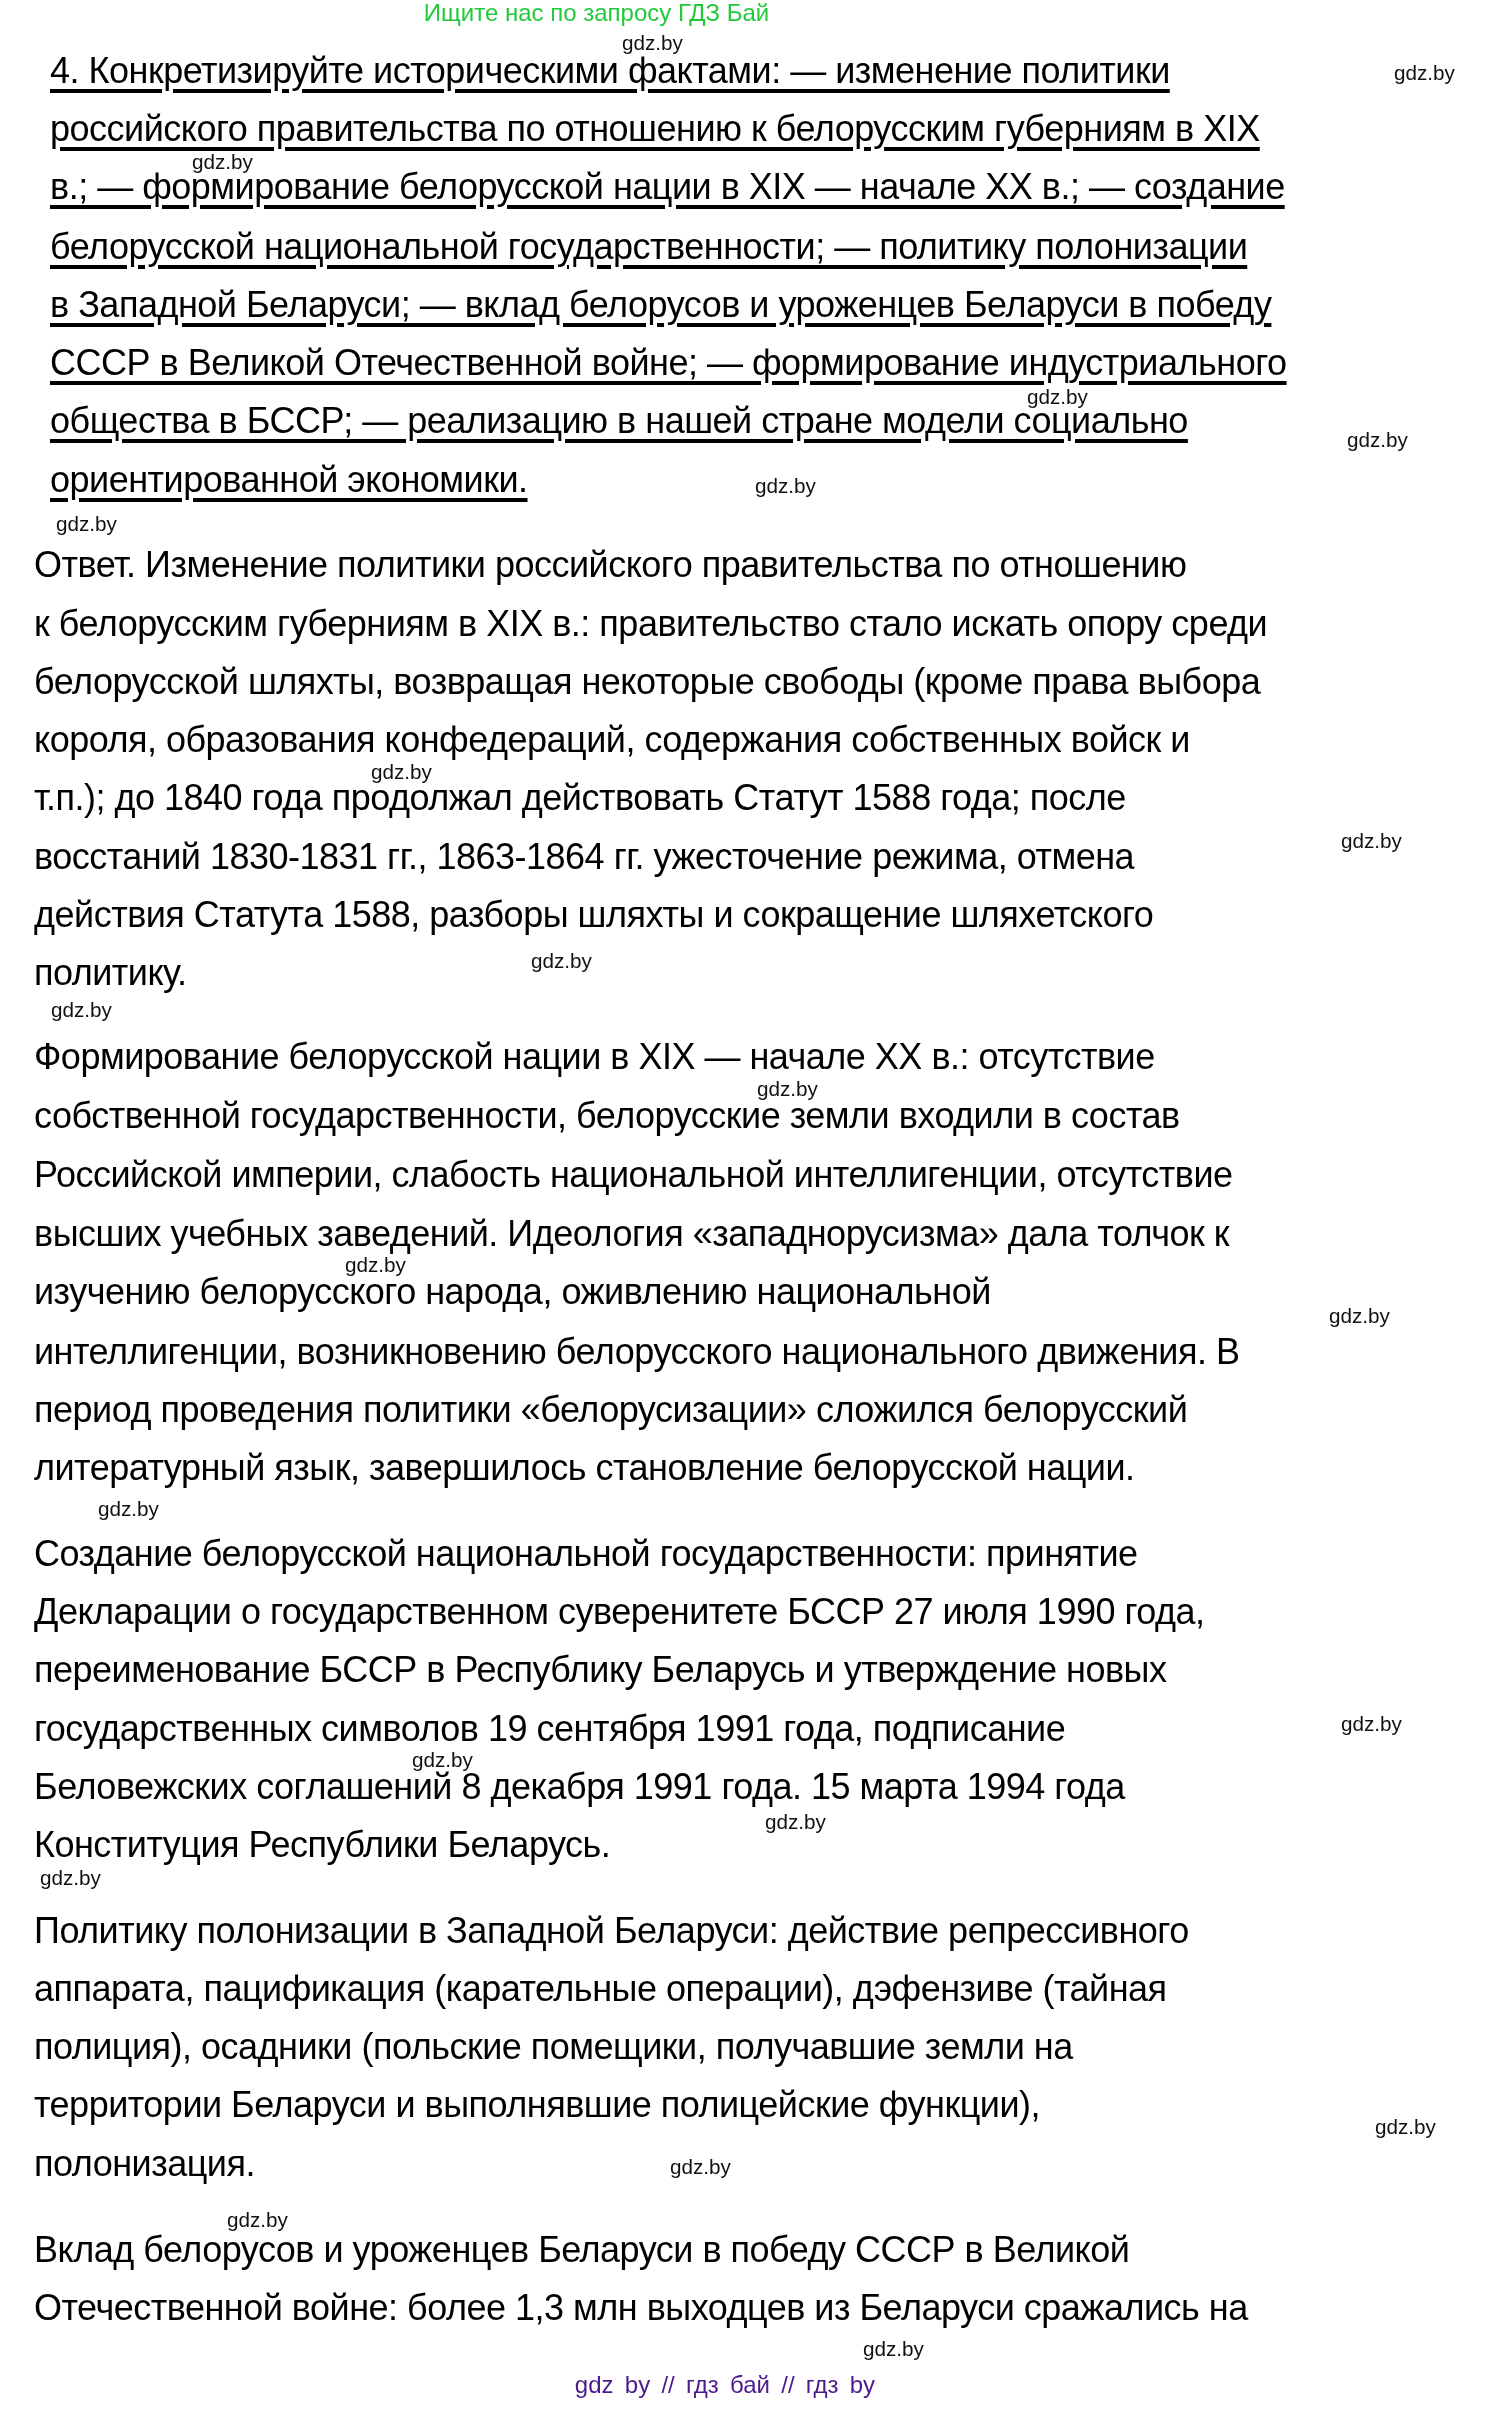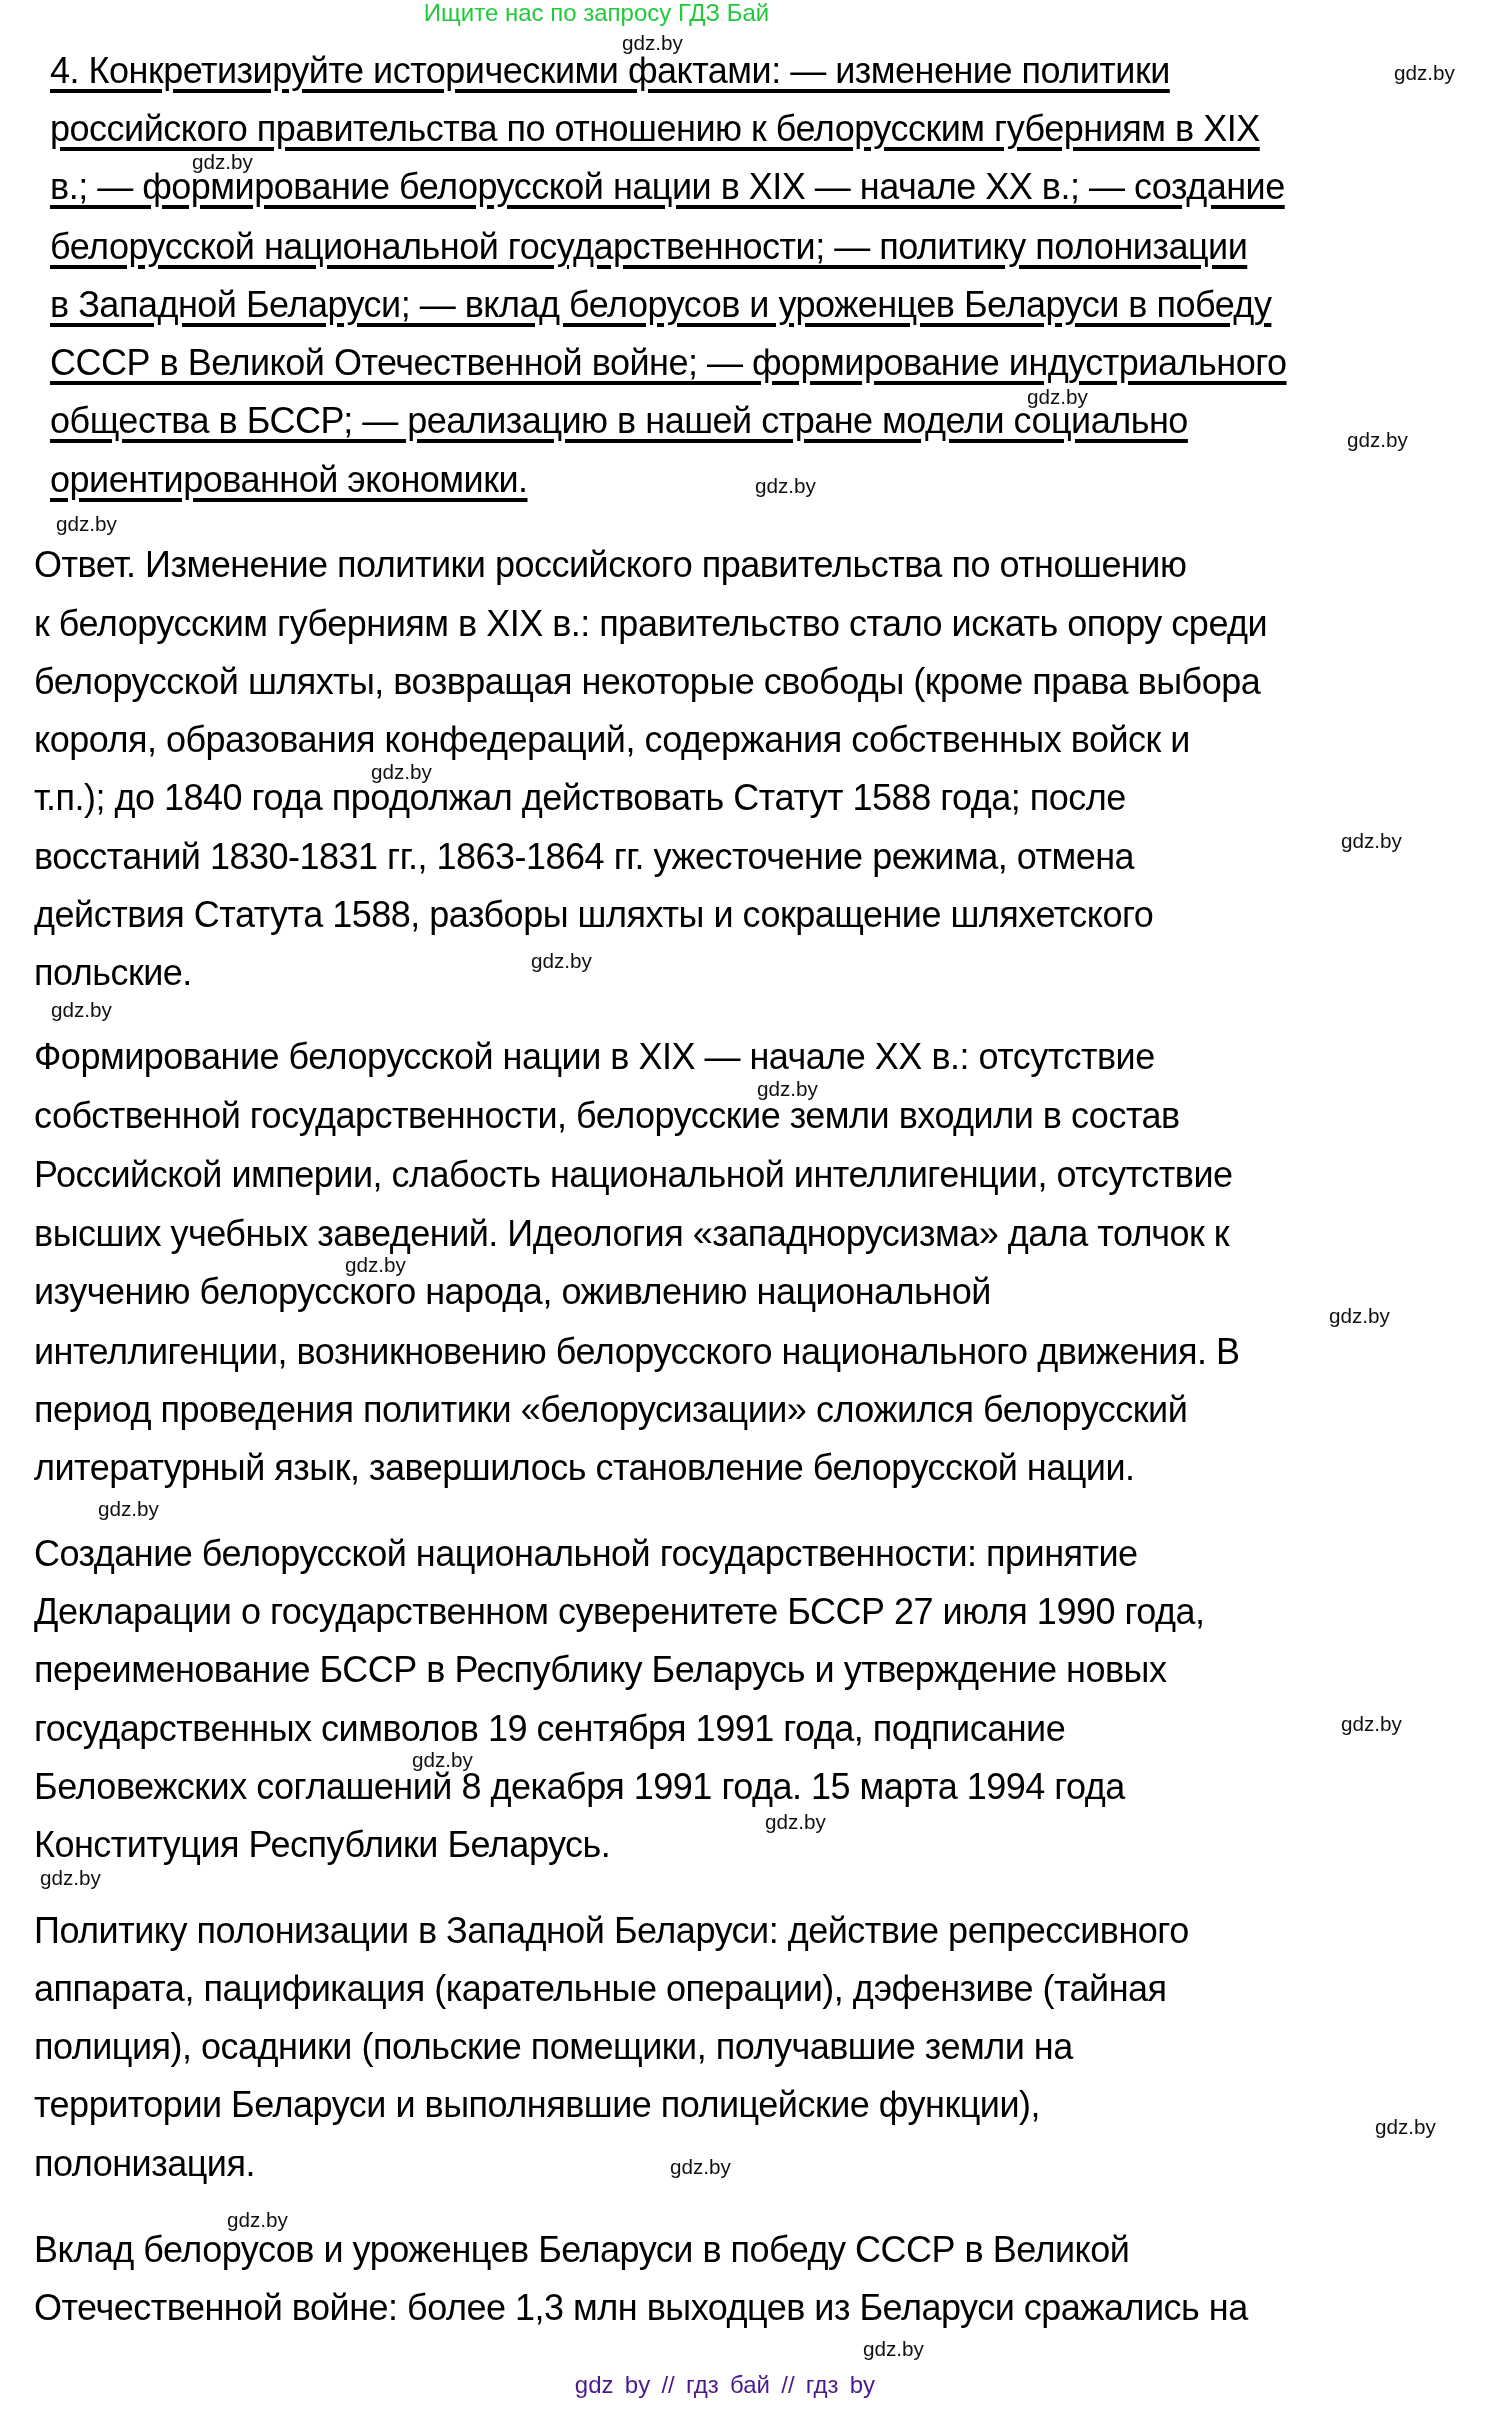--- a/index.html
+++ b/index.html
@@ -37,21 +37,21 @@
     </div>
   <div id="answer">
       <div>
         <div class="line" style="top: 542px;">Ответ. Изменение политики российского правительства по отношению</div>
         <div class="line" style="top: 601px;">к белорусским губерниям в XIX в.: правительство стало искать опору среди</div>
         <div class="line" style="top: 659px;">белорусской шляхты, возвращая некоторые свободы (кроме права выбора</div>
         <div class="line" style="top: 717px;">короля, образования конфедераций, содержания собственных войск и</div>
         <div class="line" style="top: 775px;">т.п.); до 1840 года продолжал действовать Статут 1588 года; после</div>
         <div class="line" style="top: 834px;">восстаний 1830-1831 гг., 1863-1864 гг. ужесточение режима, отмена</div>
         <div class="line" style="top: 892px;">действия Статута 1588, разборы шляхты и сокращение шляхетского</div>
-        <div class="line" style="top: 950px;">польские.</div>
+        <div class="line" style="top: 950px;">политику.</div>
       </div>
       <div>
         <div class="line" style="top: 1034px;">Формирование белорусской нации в XIX — начале XX в.: отсутствие</div>
         <div class="line" style="top: 1093px;">собственной государственности, белорусские земли входили в состав</div>
         <div class="line" style="top: 1152px;">Российской империи, слабость национальной интеллигенции, отсутствие</div>
         <div class="line" style="top: 1211px;">высших учебных заведений. Идеология «западнорусизма» дала толчок к</div>
         <div class="line" style="top: 1269px;">изучению белорусского народа, оживлению национальной</div>
         <div class="line" style="top: 1329px;">интеллигенции, возникновению белорусского национального движения. В</div>
         <div class="line" style="top: 1387px;">период проведения политики «белорусизации» сложился белорусский</div>
         <div class="line" style="top: 1445px;">литературный язык, завершилось становление белорусской нации.</div>

